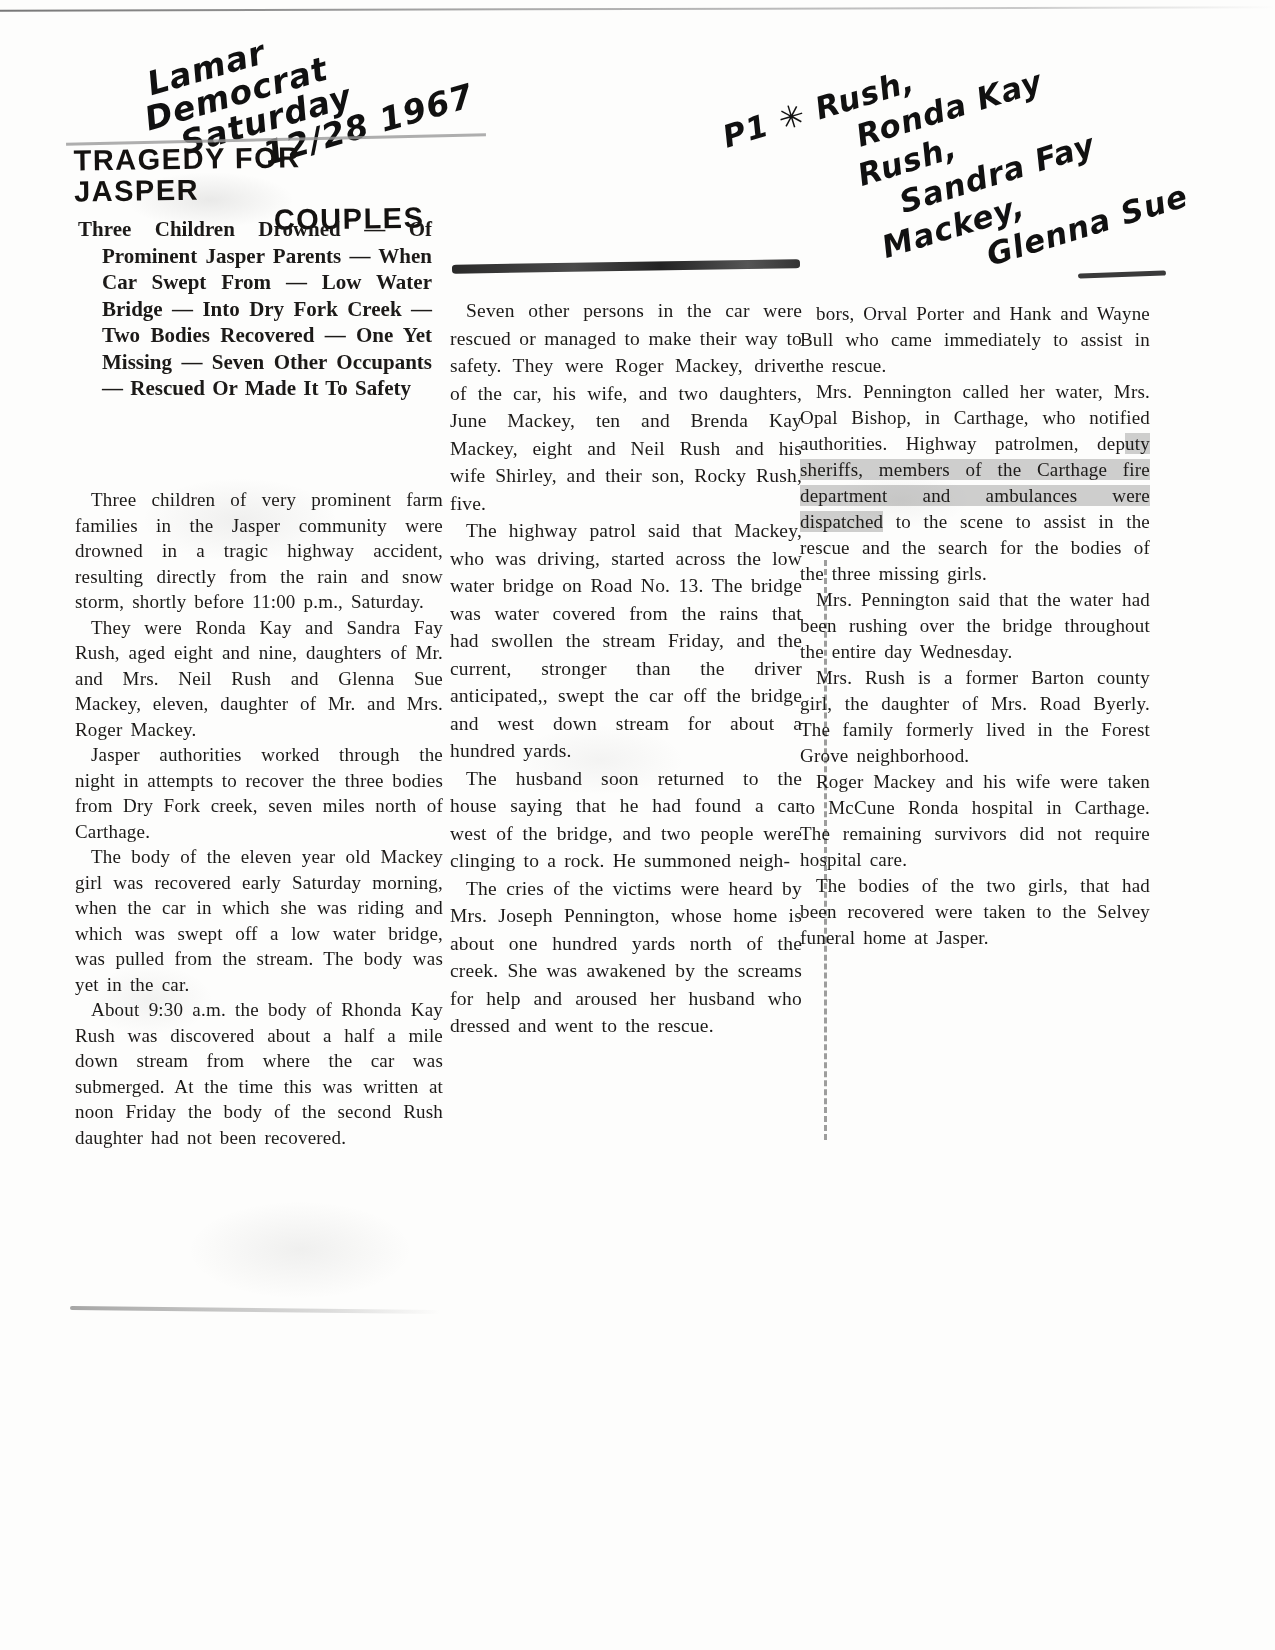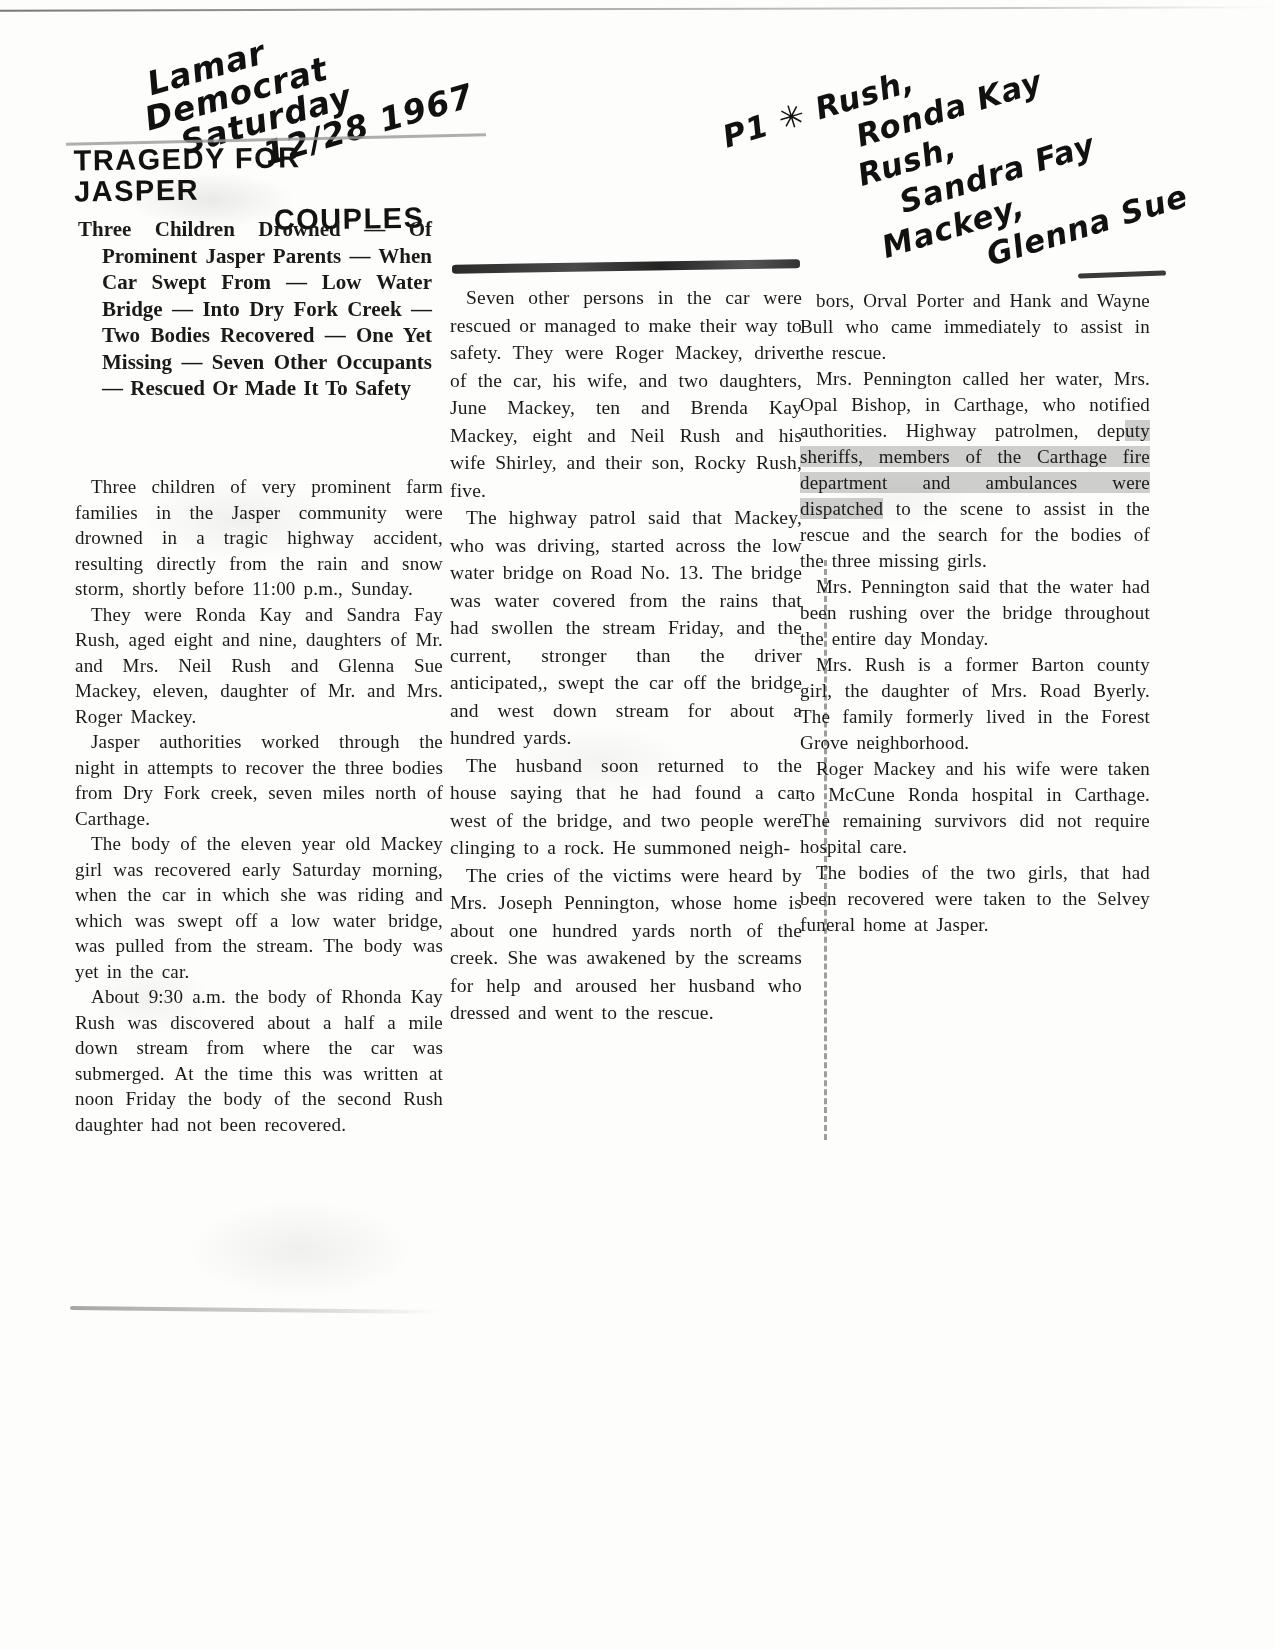--- a/index.html
+++ b/index.html
@@ -72,21 +72,21 @@
     font-weight: bold; font-size: 21px; line-height: 26.5px;
     text-align: justify;
     padding-left: 24px; text-indent: -24px;
     word-spacing: 2px;
   }
 
   
   .col {
     position: absolute;
     font-size: 19px; line-height: 25.5px;
-    text-align: justify; word-spacing: 3px; letter-spacing: 0.2px;
+    text-align: justify; word-spacing: 3px; letter-spacing: 0.2px; margin-top: 13px;
   }
   .col p { text-indent: 16px; margin: 0; }
   .col-1 { left: 75px;  top: 474px; width: 368px; }
   .col-2 { left: 450px; top: 284px; width: 352px; line-height: 27.5px; font-size: 19.5px; }
   .col-3 { left: 800px; top: 288px; width: 350px; line-height: 26px; }
 
   
   .hl { background: rgba(40,40,40,0.22); box-decoration-break: clone; }
 
   
@@ -139,37 +139,37 @@
   </div>
 
   <div class="deck">Three Children Drowned — Of Prominent Jasper Parents — When Car Swept From — Low Water Bridge — Into Dry Fork Creek — Two Bodies Recovered — One Yet Missing — Seven Other Occupants — Rescued Or Made It To Safety</div>
 
   <div class="edge-col2-top"></div>
   <div class="edge-col3-top"></div>
   <div class="edge-col3-left"></div>
   <div class="edge-col1-bottom"></div>
 
   <div class="col col-1">
-    <p>Three children of very prominent farm families in the Jasper community were drowned in a tragic highway accident, resulting directly from the rain and snow storm, shortly before 11:00 p.m., Sunday.</p>
+    <p>Three children of very prominent farm families in the Jasper community were drowned in a tragic highway accident, resulting directly from the rain and snow storm, shortly before 11:00 p.m., Saturday.</p>
     <p>They were Ronda Kay and Sandra Fay Rush, aged eight and nine, daughters of Mr. and Mrs. Neil Rush and Glenna Sue Mackey, eleven, daughter of Mr. and Mrs. Roger Mackey.</p>
     <p>Jasper authorities worked through the night in attempts to recover the three bodies from Dry Fork creek, seven miles north of Carthage.</p>
     <p>The body of the eleven year old Mackey girl was recovered early Saturday morning, when the car in which she was riding and which was swept off a low water bridge, was pulled from the stream. The body was yet in the car.</p>
     <p>About 9:30 a.m. the body of Rhonda Kay Rush was discovered about a half a mile down stream from where the car was submerged. At the time this was written at noon Friday the body of the second Rush daughter had not been recovered.</p>
   </div>
 
   <div class="col col-2">
     <p>Seven other persons in the car were rescued or managed to make their way to safety. They were Roger Mackey, driver of the car, his wife, and two daughters, June Mackey, ten and Brenda Kay Mackey, eight and Neil Rush and his wife Shirley, and their son, Rocky Rush, five.</p>
     <p>The highway patrol said that Mackey, who was driving, started across the low water bridge on Road No. 13. The bridge was water covered from the rains that had swollen the stream Friday, and the current, stronger than the driver anticipated,, swept the car off the bridge and west down stream for about a hundred yards.</p>
     <p>The husband soon returned to the house saying that he had found a car west of the bridge, and two people were clinging to a rock. He summoned neigh-</p>
     <p>The cries of the victims were heard by Mrs. Joseph Pennington, whose home is about one hundred yards north of the creek. She was awakened by the screams for help and aroused her husband who dressed and went to the rescue.</p>
   </div>
 
   <div class="col col-3">
     <p>bors, Orval Porter and Hank and Wayne Bull who came immediately to assist in the rescue.</p>
     <p>
       <span>Mrs. Pennington called her water, Mrs. Opal Bishop, in Carthage, who notified authorities. Highway patrolmen, dep</span><span class="hl">uty sheriffs, members of the Carthage fire department and ambulances were dispatched</span><span> to the scene to assist in the rescue and the search for the bodies of the three missing girls.</span>
     </p>
-    <p>Mrs. Pennington said that the water had been rushing over the bridge throughout the entire day Monday.</p>
+    <p>Mrs. Pennington said that the water had been rushing over the bridge throughout the entire day Wednesday.</p>
     <p>Mrs. Rush is a former Barton county girl, the daughter of Mrs. Road Byerly. The family formerly lived in the Forest Grove neighborhood.</p>
     <p>Roger Mackey and his wife were taken to McCune Ronda hospital in Carthage. The remaining survivors did not require hospital care.</p>
     <p>The bodies of the two girls, that had been recovered were taken to the Selvey funeral home at Jasper.</p>
   </div>
 </div>
 
 </body></html>

